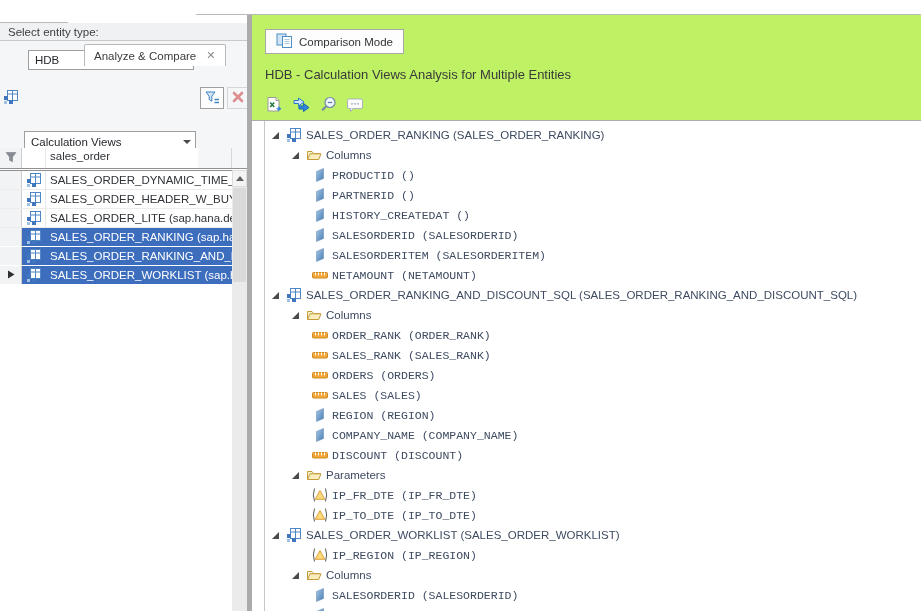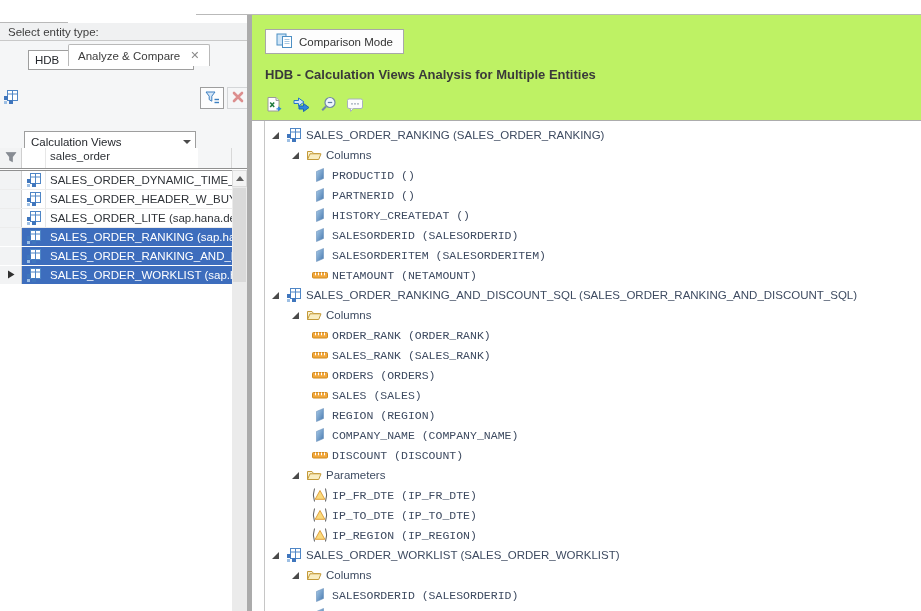--- a/index.html
+++ b/index.html
@@ -9,21 +9,21 @@
     font-family:"Liberation Sans","DejaVu Sans",sans-serif;
     font-size:11.5px;color:#38404d;
     -webkit-font-smoothing:antialiased;
   }
   .abs{position:absolute;}
 
   
   .tab{box-sizing:border-box;display:flex;align-items:center;gap:10px;padding:0 9px;
        border:1px solid #b9b9b9;border-radius:2px 2px 0 0;color:#3c3c3c;margin-top:43px;}
   .tab-inactive{left:1px;top:3px;height:20px;background:#f0f0f0;}
-  .tab-active{left:68px;top:1px;height:22px;background:#ffffff;border-bottom:none;z-index:2;}
+  .tab-active{left:84px;top:1px;height:22px;background:#ffffff;border-bottom:none;z-index:2;}
   .tab-close{color:#8a8a8a;font-size:11px;line-height:1;cursor:default;}
   .strip-line{background:#b9b9b9;height:1px;}
 
   
   .left-panel{left:0;top:23px;width:247px;height:588px;background:#f5f6f7;}
   .lp-header{left:0;top:0;width:262px;height:18px;background:#f0f1f2;border-bottom:1px solid #c9c9c9;
              line-height:18px;padding-left:8px;box-sizing:border-box;color:#3d3d3d;}
   .combo{box-sizing:border-box;background:#fff;border:1px solid #9e9e9e;display:flex;align-items:center;color:#25282d;}
   .combo .cval{flex:1;padding-left:6px;white-space:nowrap;overflow:hidden;}
   .combo .carrow{width:17px;display:flex;align-items:center;justify-content:center;}
@@ -55,21 +55,21 @@
   .tri-up{width:0;height:0;border-left:4px solid transparent;border-right:4px solid transparent;border-bottom:5px solid #5f5f5f;}
   .vs-thumb{position:absolute;left:1px;top:18px;width:13px;height:94px;background:#dadada;}
 
   .splitter{left:247px;top:15px;width:5px;height:596px;background:#ababab;}
 
   
   .right-head{left:252px;top:14px;width:669px;height:107px;background:#bef264;box-sizing:border-box;
               border-top:1px solid #b9b9b9;border-bottom:1px solid #acacac;}
   .cmp-btn{position:absolute;left:13px;top:14px;height:25px;box-sizing:border-box;display:flex;align-items:center;gap:6px;
            padding:0 10px;background:#fdfdfd;border:1px solid #a8a8a8;color:#333;}
-  .rp-title{position:absolute;left:13px;top:52px;font-weight:bold;font-size:13px;color:#3a3a3a;white-space:nowrap;}
+  .rp-title{position:absolute;left:13px;top:52px;font-weight:normal;font-size:13px;color:#3a3a3a;white-space:nowrap;}
   .rp-toolbar{position:absolute;left:12px;top:81px;display:flex;align-items:center;gap:7px;}
   .tb-btn{width:20px;height:19px;display:flex;align-items:center;justify-content:center;}
 
   
   .tree{left:264px;top:121px;width:657px;height:490px;background:#ffffff;box-sizing:border-box;
         border-left:1px solid #c6c6c6;overflow:hidden;padding-top:4px;}
   .tree-row{height:20px;display:flex;align-items:center;white-space:nowrap;}
   .tree-row .exp{width:14px;display:flex;align-items:center;justify-content:flex-start;flex:0 0 14px;}
   .tree-row .t-icon{flex:0 0 18px;display:flex;align-items:center;justify-content:center;}
   .tree-row .t-label{padding-left:3px;color:#3e4b61;}
@@ -566,48 +566,48 @@
     <div class="tree-row lvl2">
       <span class="t-icon">
         <svg width="18" height="16" viewBox="0 0 18 16">
           <path d="M3.5 1.5 Q1.2 8 3.5 14.5" fill="none" stroke="#5a5a5a"></path>
           <path d="M14.5 1.5 Q16.8 8 14.5 14.5" fill="none" stroke="#5a5a5a"></path>
           <polygon points="9,3.5 13.8,12.3 4.2,12.3" fill="#fbda7c" stroke="#dfa13f"></polygon>
         </svg>
       </span>
       <span class="t-label">IP_TO_DTE (IP_TO_DTE)</span>
     </div>
-    <div class="tree-row lvl2">
-      <span class="t-icon">
-        <svg width="18" height="16" viewBox="0 0 18 16">
-          <path d="M3.5 1.5 Q1.2 8 3.5 14.5" fill="none" stroke="#5a5a5a"></path>
-          <path d="M14.5 1.5 Q16.8 8 14.5 14.5" fill="none" stroke="#5a5a5a"></path>
-          <polygon points="9,3.5 13.8,12.3 4.2,12.3" fill="#fbda7c" stroke="#dfa13f"></polygon>
-        </svg>
-      </span>
-      <span class="t-label">IP_REGION (IP_REGION)</span>
-    </div>
     <div class="tree-row lvl0">
       <span class="exp">
         <svg width="9" height="9" viewBox="0 0 9 9">
           <polygon points="8,1 8,8 1,8" fill="#4a4a4a"></polygon>
         </svg>
       </span>
       <span class="t-icon">
         <svg width="16" height="16" viewBox="0 0 16 16">
           <rect x="4.5" y="1.5" width="10" height="10" fill="#fff" stroke="#4f86c6"></rect>
           <line x1="4.5" y1="5" x2="14.5" y2="5" stroke="#4f86c6"></line>
           <line x1="9.5" y1="1.5" x2="9.5" y2="11.5" stroke="#4f86c6"></line>
           <rect x="1" y="7" width="4" height="4" fill="#3f76bd"></rect>
           <rect x="6" y="11" width="4" height="4" fill="#3f76bd"></rect>
           <rect x="1" y="12" width="3" height="3" fill="#9dbfe4"></rect>
         </svg>
       </span>
       <span class="t-label">SALES_ORDER_WORKLIST (SALES_ORDER_WORKLIST)</span>
     </div>
+    <div class="tree-row lvl2">
+      <span class="t-icon">
+        <svg width="18" height="16" viewBox="0 0 18 16">
+          <path d="M3.5 1.5 Q1.2 8 3.5 14.5" fill="none" stroke="#5a5a5a"></path>
+          <path d="M14.5 1.5 Q16.8 8 14.5 14.5" fill="none" stroke="#5a5a5a"></path>
+          <polygon points="9,3.5 13.8,12.3 4.2,12.3" fill="#fbda7c" stroke="#dfa13f"></polygon>
+        </svg>
+      </span>
+      <span class="t-label">IP_REGION (IP_REGION)</span>
+    </div>
     <div class="tree-row lvl1">
       <span class="exp">
         <svg width="9" height="9" viewBox="0 0 9 9">
           <polygon points="8,1 8,8 1,8" fill="#4a4a4a"></polygon>
         </svg>
       </span>
       <span class="t-icon">
         <svg width="16" height="16" viewBox="0 0 16 16">
           <path d="M1.5 12.5 V4.5 h4.5 l1.5 2 h6 v1.5" fill="#fdf3cf" stroke="#c39b3a"></path>
           <path d="M1.5 12.5 L4 6.8 h11 l-2.3 5.7 z" fill="#f9edc0" stroke="#c39b3a"></path>

